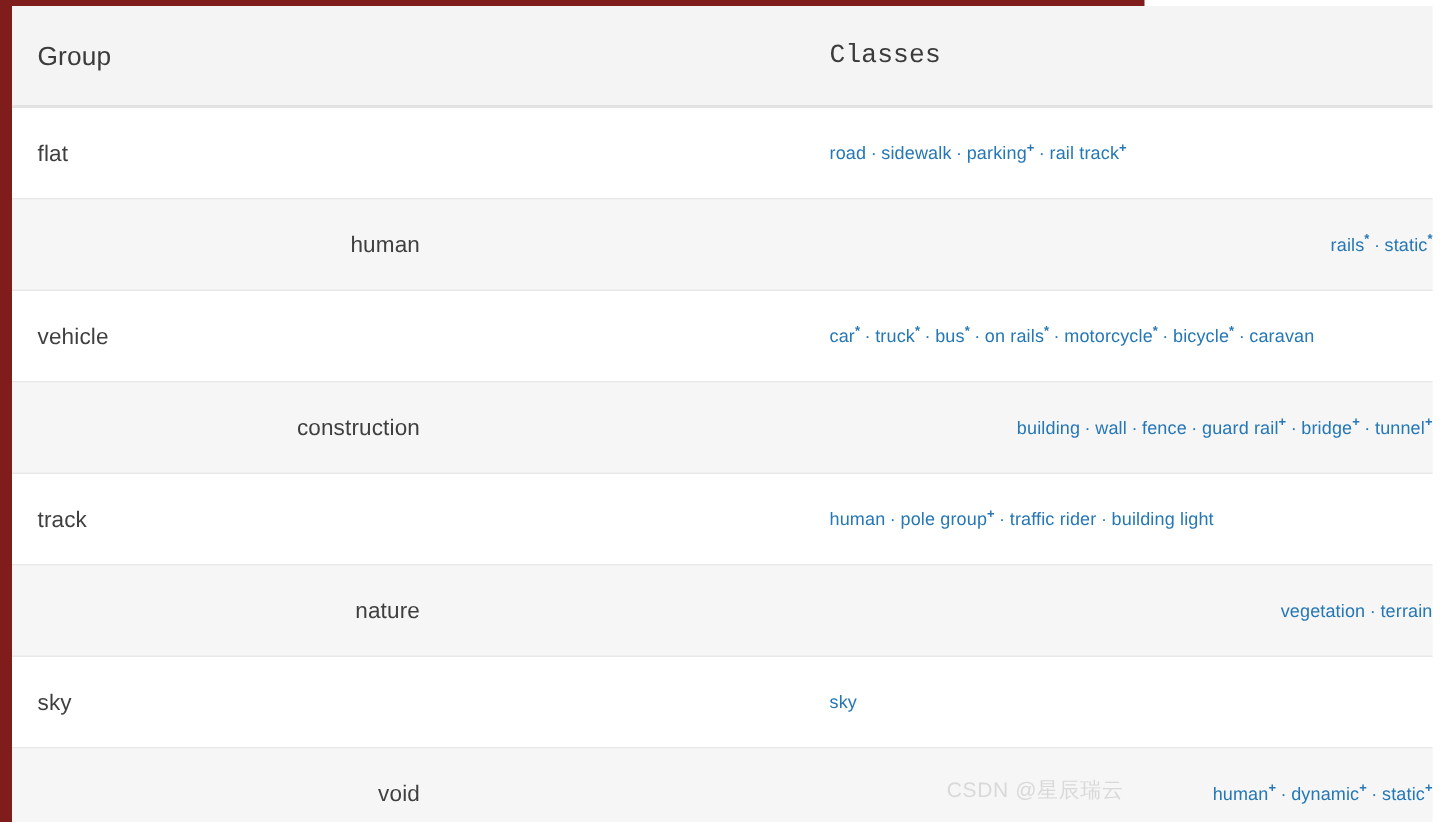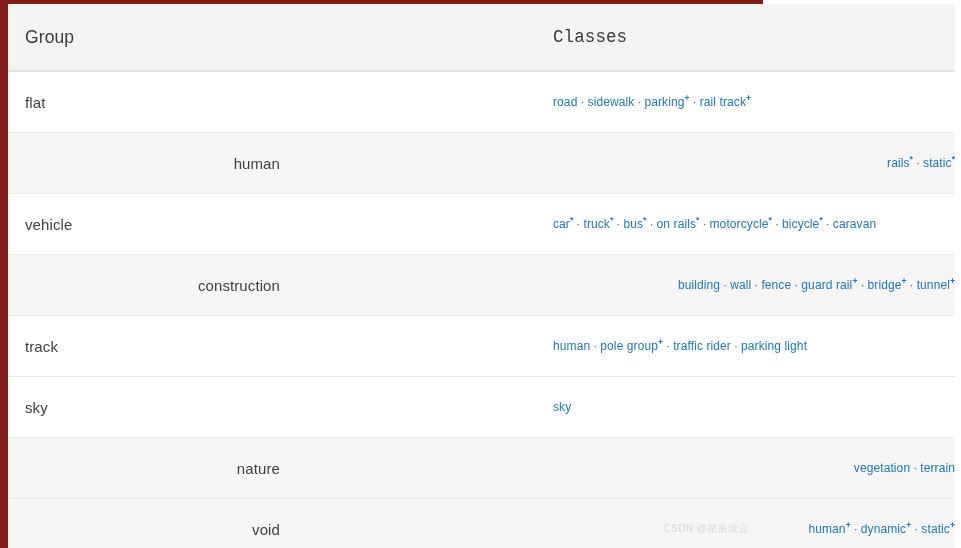--- a/index.html
+++ b/index.html
@@ -105,21 +105,21 @@
     color: #2577b5;
     padding: 0 3px;
   }
 
   
   .watermark {
     position: absolute;
     right: 14px;
     bottom: 12px;
     color: #d9d9d9;
-    font-size: 10px;
+    font-size: 14px;
     letter-spacing: 0.4px;
     font-family: "Liberation Sans", "DejaVu Sans", sans-serif;
     user-select: none;
   }
 </style>
 </head>
 <body>
 
 <div id="page">
 
@@ -147,29 +147,29 @@
           <tr class="data-row row-odd">
             <td class="cell-group">vehicle</td>
             <td class="cell-classes"><span class="cls"><span>car</span><sup class="sup">*</sup></span><span class="sep">·</span><span class="cls"><span>truck</span><sup class="sup">*</sup></span><span class="sep">·</span><span class="cls"><span>bus</span><sup class="sup">*</sup></span><span class="sep">·</span><span class="cls"><span>on rails</span><sup class="sup">*</sup></span><span class="sep">·</span><span class="cls"><span>motorcycle</span><sup class="sup">*</sup></span><span class="sep">·</span><span class="cls"><span>bicycle</span><sup class="sup">*</sup></span><span class="sep">·</span><span class="cls"><span>caravan</span></span></td>
           </tr>
           <tr class="data-row row-even">
             <td class="cell-group">construction</td>
             <td class="cell-classes"><span class="cls"><span>building</span></span><span class="sep">·</span><span class="cls"><span>wall</span></span><span class="sep">·</span><span class="cls"><span>fence</span></span><span class="sep">·</span><span class="cls"><span>guard rail</span><sup class="sup">+</sup></span><span class="sep">·</span><span class="cls"><span>bridge</span><sup class="sup">+</sup></span><span class="sep">·</span><span class="cls"><span>tunnel</span><sup class="sup">+</sup></span></td>
           </tr>
           <tr class="data-row row-odd">
             <td class="cell-group">track</td>
-            <td class="cell-classes"><span class="cls"><span>human</span></span><span class="sep">·</span><span class="cls"><span>pole group</span><sup class="sup">+</sup></span><span class="sep">·</span><span class="cls"><span>traffic rider</span></span><span class="sep">·</span><span class="cls"><span>parking light</span></span></td>
+            <td class="cell-classes"><span class="cls"><span>human</span></span><span class="sep">·</span><span class="cls"><span>pole group</span><sup class="sup">+</sup></span><span class="sep">·</span><span class="cls"><span>traffic rider</span></span><span class="sep">·</span><span class="cls"><span>building light</span></span></td>
+          </tr>
+          <tr class="data-row row-even">
+            <td class="cell-group">nature</td>
+            <td class="cell-classes"><span class="cls"><span>vegetation</span></span><span class="sep">·</span><span class="cls"><span>terrain</span></span></td>
           </tr>
           <tr class="data-row row-odd">
             <td class="cell-group">sky</td>
             <td class="cell-classes"><span class="cls"><span>sky</span></span></td>
-          </tr>
-          <tr class="data-row row-even">
-            <td class="cell-group">nature</td>
-            <td class="cell-classes"><span class="cls"><span>vegetation</span></span><span class="sep">·</span><span class="cls"><span>terrain</span></span></td>
           </tr>
           <tr class="data-row row-even">
             <td class="cell-group">void</td>
             <td class="cell-classes"><span class="cls"><span>human</span><sup class="sup">+</sup></span><span class="sep">·</span><span class="cls"><span>dynamic</span><sup class="sup">+</sup></span><span class="sep">·</span><span class="cls"><span>static</span><sup class="sup">+</sup></span></td>
           </tr>
         </tbody>
     </table>
   </div>
 
   <div class="watermark">CSDN @星辰瑞云</div>

